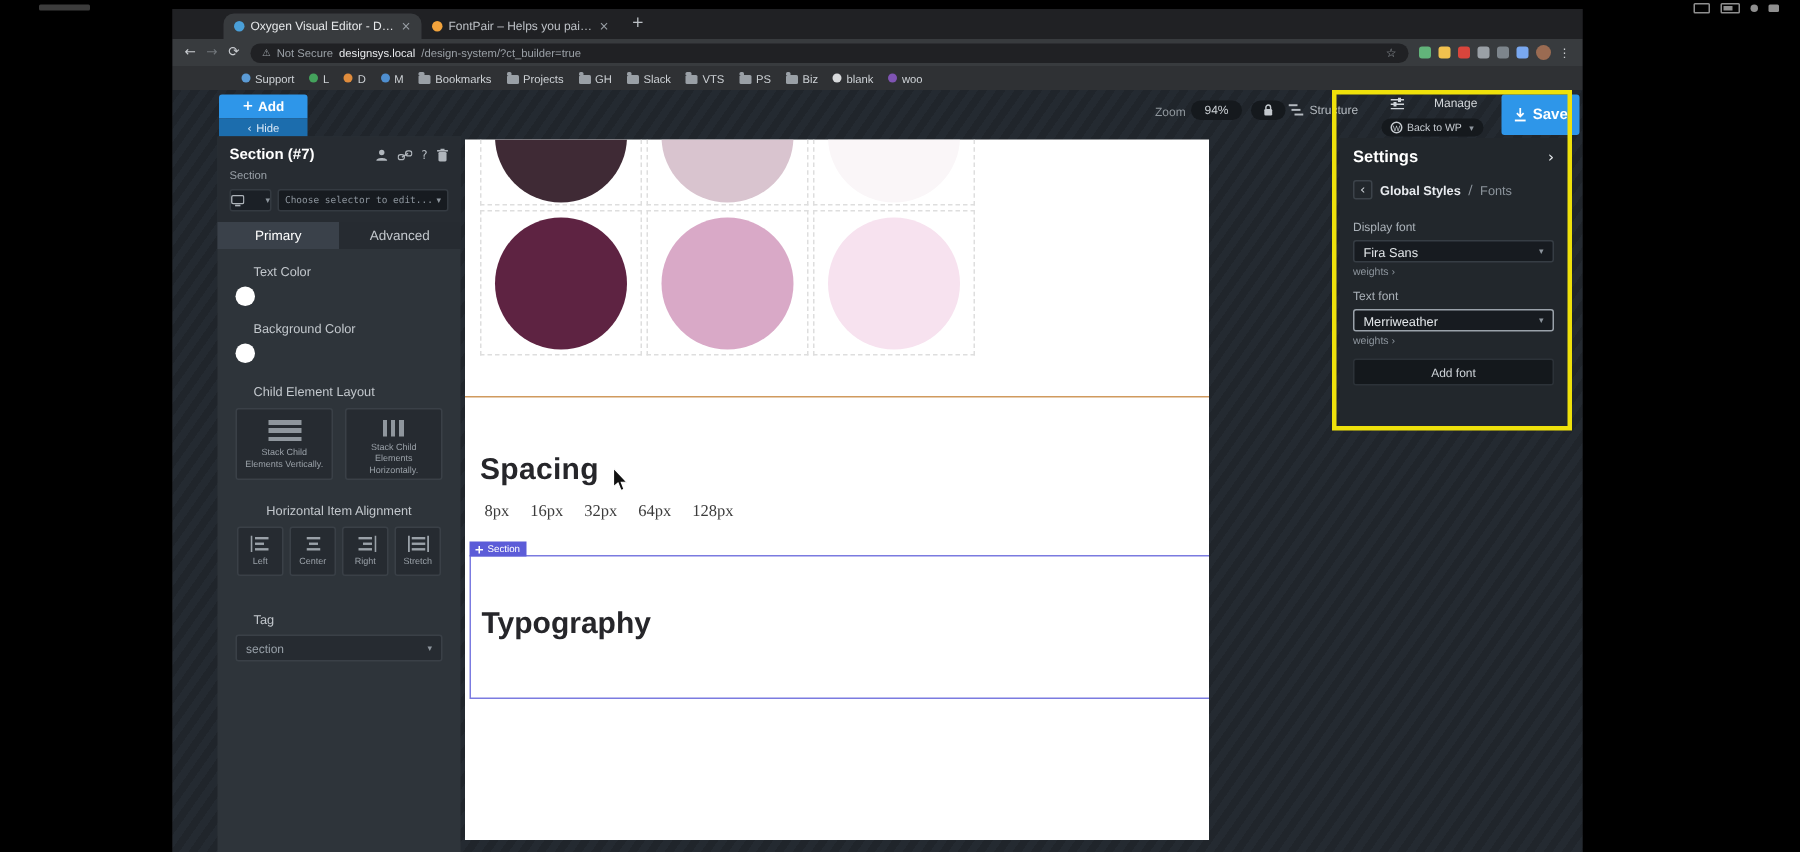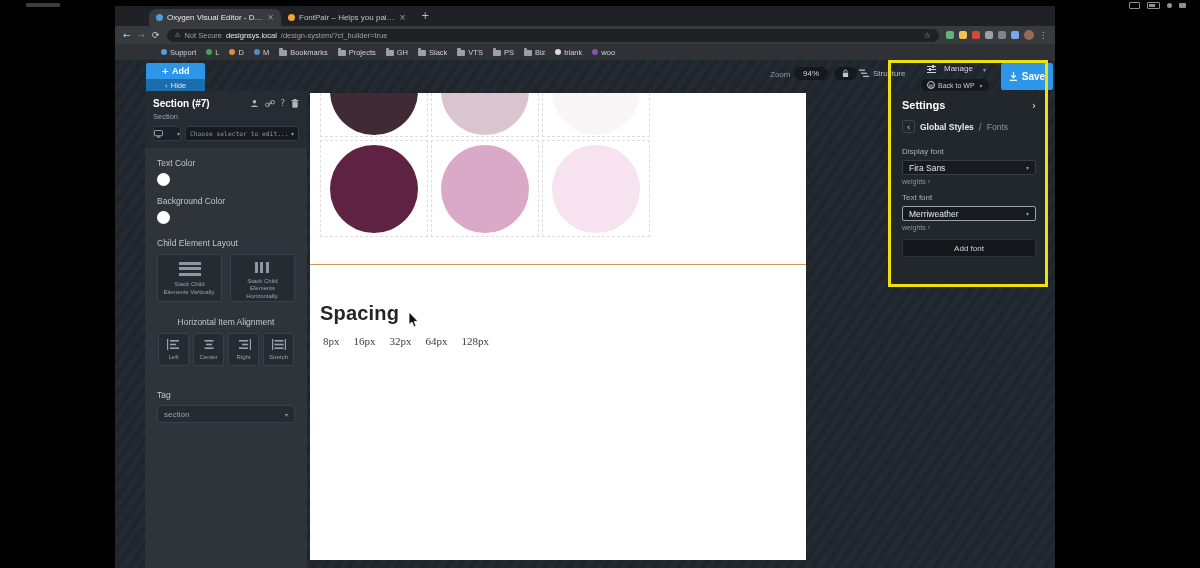--- a/index.html
+++ b/index.html
@@ -62,21 +62,21 @@
             color:#d9e8f6;font-size:7.5px;display:flex;align-items:center;justify-content:center;gap:3px;}
 
   .zoom-label{position:absolute;left:655px;top:10px;font-size:8px;color:#8f969c;}
   .zoom-pill{position:absolute;left:679px;top:7px;width:34px;height:13px;border-radius:7px;
              background:#15191d;color:#ccd1d5;font-size:8px;display:flex;align-items:center;justify-content:center;}
   .lock-pill{position:absolute;left:719px;top:7px;width:23px;height:13px;border-radius:7px;
              background:#15191d;display:flex;align-items:center;justify-content:center;}
   .structure{position:absolute;left:744px;top:9px;display:flex;align-items:center;gap:4px;
              color:#b5bbc1;font-size:8px;}
 
-  .manage{position:absolute;left:812px;top:4px;display:flex;align-items:flex-end;gap:8px;
+  .manage{position:absolute;left:812px;top:4px;display:flex;align-items:flex-end;gap:20px;
           color:#d3d7da;font-size:8px;}
   .backwp{position:absolute;left:806px;top:19px;height:12px;border-radius:6px;background:#15191d;
           display:flex;align-items:center;gap:3px;padding:0 6px;color:#c6cbd0;font-size:7px;}
   .wp-logo{width:8px;height:8px;border:1px solid #c6cbd0;border-radius:50%;font-size:5px;line-height:8px;
            text-align:center;color:#c6cbd0;box-sizing:border-box;}
   .save-btn{position:absolute;left:886px;top:3px;width:52px;height:27px;background:#2e96e9;border-radius:2px;
             display:flex;align-items:center;justify-content:center;gap:4px;color:#fff;font-size:10px;font-weight:bold;}
 
   
   .lpanel{position:absolute;left:30px;top:31px;width:162px;bottom:0;background:#2e343a;box-sizing:border-box;}
@@ -91,21 +91,21 @@
              display:flex;align-items:center;justify-content:center;gap:2px;box-sizing:border-box;}
   .sel-input{flex:1;height:15px;background:#171b20;border:1px solid #343a41;border-radius:2px;
              font-family:"DejaVu Sans Mono",monospace;font-size:6.3px;color:#8d959d;
              display:flex;align-items:center;padding:0 4px;box-sizing:border-box;}
   .caret{font-size:6px;color:#8d959d;margin-left:auto;padding-left:2px;}
   .lp-tabs{display:flex;height:18px;}
   .lp-tab{flex:1;display:flex;align-items:center;justify-content:center;font-size:9px;}
   .lp-tab.active{background:#3a414a;color:#fff;}
   .lp-tab.inactive{background:#262b31;color:#c3c8cd;}
   .lp-body{padding:8px 12px;}
-  .lp-label{font-size:8.5px;color:#c3c8cd;margin:10px 0 5px;}
+  .lp-label{font-size:8.5px;color:#c3c8cd;margin:10px 12px 5px;}
   .lp-label.first{margin-top:2px;}
   .lp-label.centered{text-align:center;}
   .swatch{width:13px;height:13px;border-radius:50%;background:#fff;border:1px solid #6d7артист278;}
   .layout-btns{display:flex;gap:8px;justify-content:center;margin-top:6px;}
   .layout-btn{width:66px;height:48px;background:#262b31;border:1px solid #3a4047;border-radius:2px;
               display:flex;flex-direction:column;align-items:center;padding-top:7px;gap:5px;box-sizing:border-box;}
   .bars-h{width:22px;height:14px;background:repeating-linear-gradient(180deg,#8f969d 0 3px,transparent 3px 5.5px);}
   .bars-v{width:16px;height:14px;background:repeating-linear-gradient(90deg,#8f969d 0 3px,transparent 3px 5.5px);}
   .layout-caption{font-size:6px;color:#9aa1a8;text-align:center;line-height:1.3;padding:0 4px;}
   .align-btns{display:flex;gap:4px;justify-content:center;margin-top:6px;}
@@ -354,20 +354,24 @@
               </svg>
               <span class="caret icon">▾</span>
             </span>
             <span class="sel-input">
               <span>Choose selector to edit...</span>
               <span class="caret icon">▾</span>
             </span>
           </div>
         </div>
 
+        <div class="lp-tabs">
+          <span class="lp-tab active">Primary</span>
+          <span class="lp-tab inactive">Advanced</span>
+        </div>
 
         <div class="lp-body">
           <div class="lp-label first">Text Color</div>
           <div class="swatch"></div>
 
           <div class="lp-label">Background Color</div>
           <div class="swatch"></div>
 
           <div class="lp-label" style="margin-top:14px">Child Element Layout</div>
           <div class="layout-btns">
@@ -459,20 +463,27 @@
 
         <div class="h-title spacing-title">Spacing</div>
         <div class="spacing-values">
           <span>8px</span>
           <span>16px</span>
           <span>32px</span>
           <span>64px</span>
           <span>128px</span>
         </div>
 
+        <div class="sel-section">
+          <div class="sec-badge">
+            <span class="move-ic"></span>
+            <span>Section</span>
+          </div>
+          <div class="typography-title">Typography</div>
+        </div>
 
 
         <svg class="cursor" width="11" height="16" viewBox="0 0 11 16">
           <path d="M1 0 L1 12.5 L4 10 L6 15 L8 14.2 L6.2 9.5 L10 9.5 Z" fill="#111" stroke="#fff" stroke-width="0.8"></path>
         </svg>
       </div>
 
       <div class="spanel">
         <div class="sp-header">
           <span class="sp-title">Settings</span>

